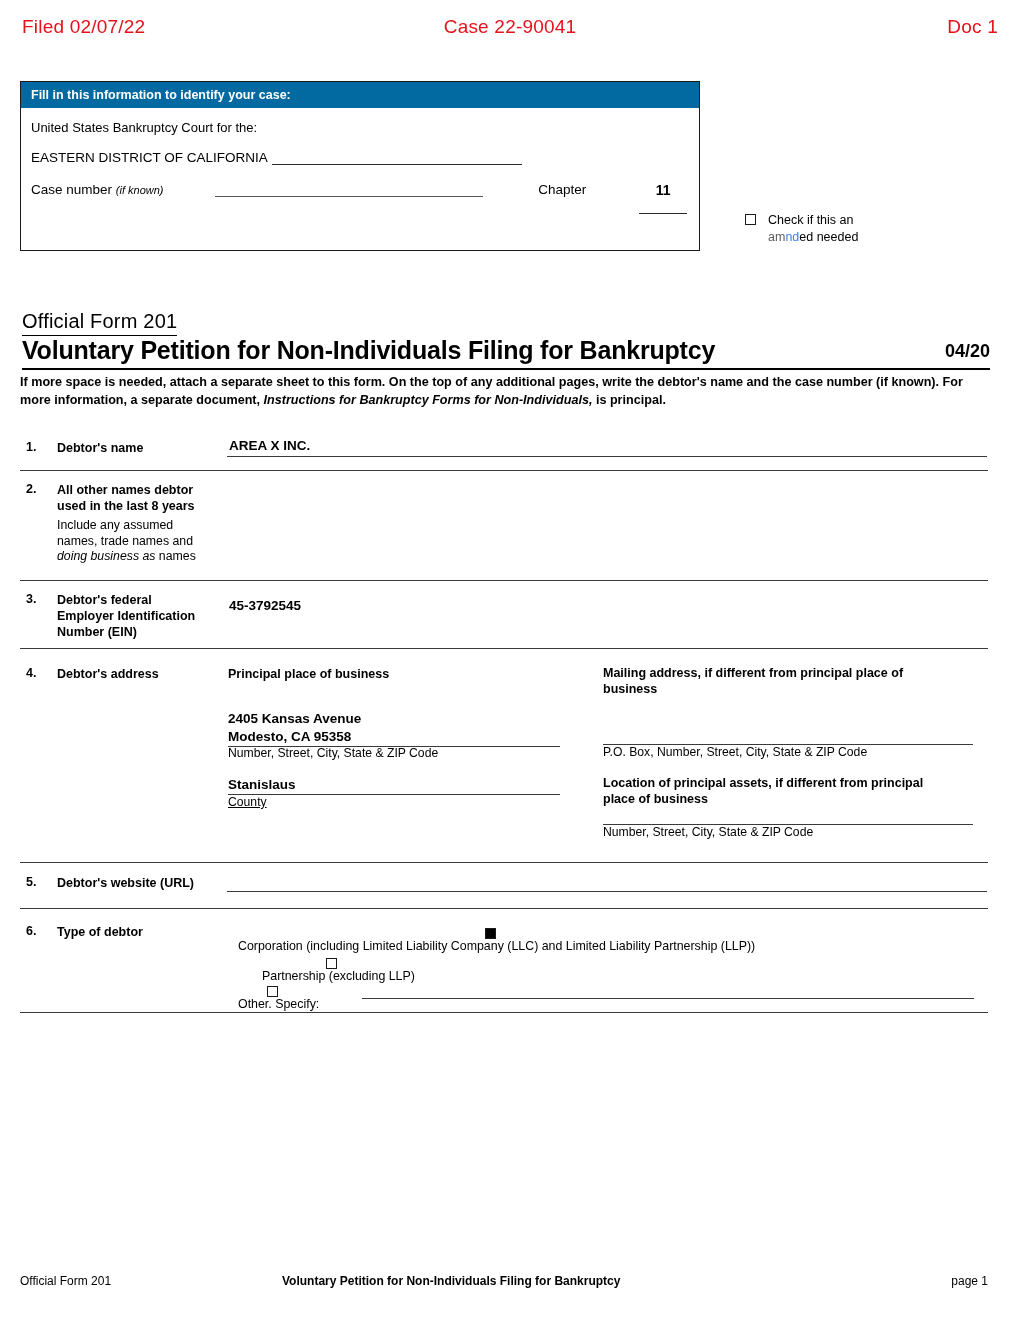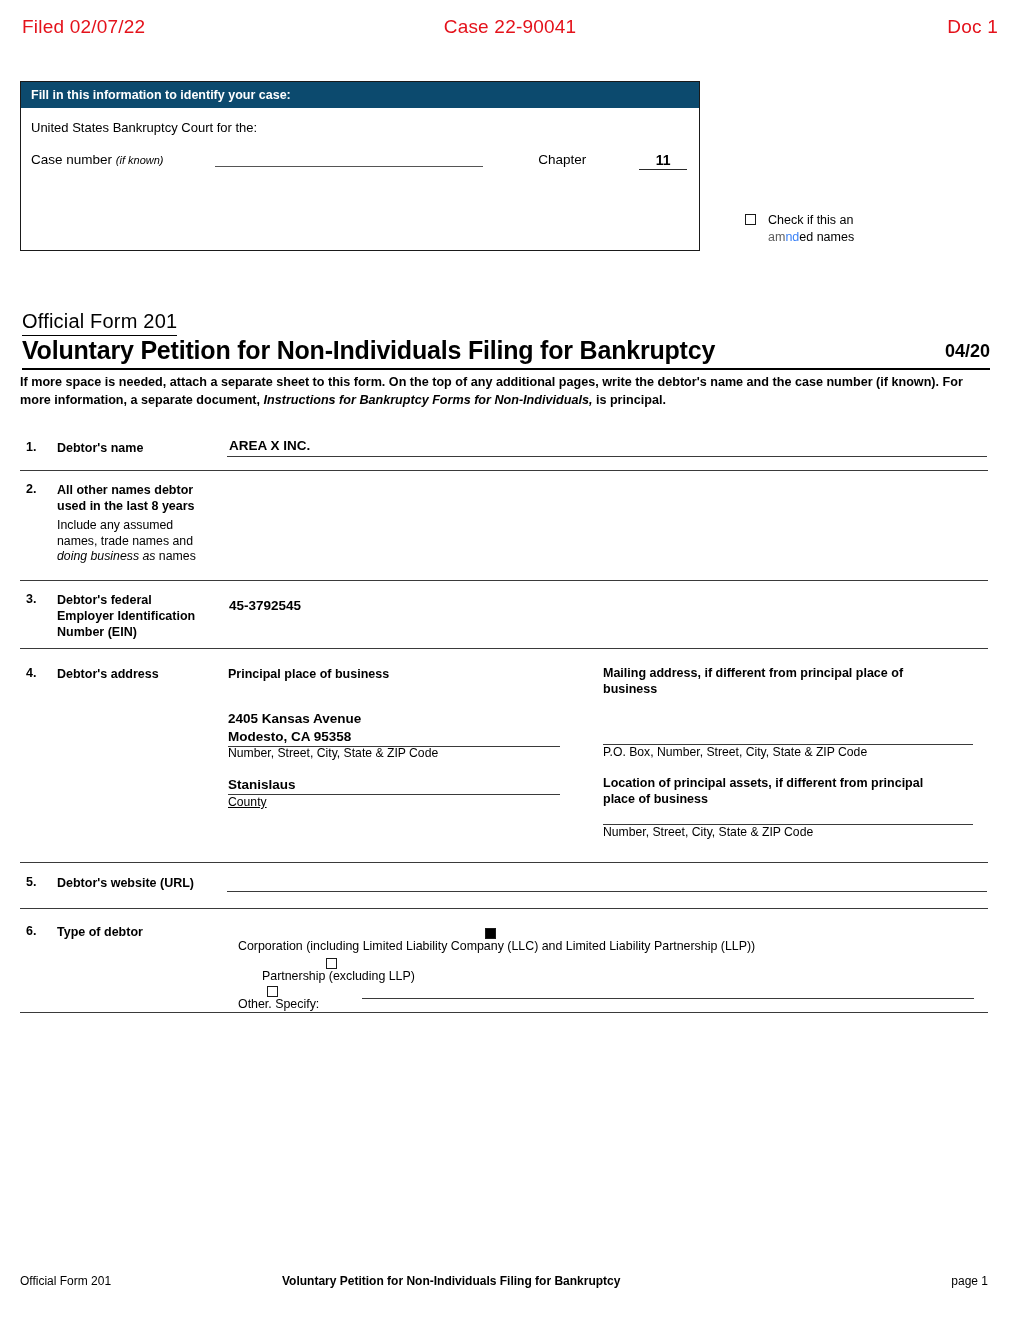--- a/index.html
+++ b/index.html
@@ -37,21 +37,21 @@
     position: absolute;
     left: 20px;
     top: 81px;
     width: 680px;
     height: 170px;
     border: 1.5px solid #1a1a1a;
     box-sizing: border-box;
     background: #fff;
   }
   .case-box-title {
-    background: #0c4a6e;
+    background: #0369a1;
     color: #ffffff;
     font-size: 12.5px;
     font-weight: bold;
     padding: 6px 0 6px 10px;
     height: 26px;
     box-sizing: border-box;
     line-height: 14px;
   }
   .case-box-body {
     padding: 12px 12px 0 10px;
@@ -93,21 +93,21 @@
     font-size: 13.5px;
     white-space: nowrap;
   }
   .cb-chapter-val {
     margin-left: 12px;
     width: 48px;
     text-align: center;
     font-size: 14px;
     font-weight: bold;
     border-bottom: 1.5px solid #2a2a2a;
-    padding-bottom: 1px;
+    padding-bottom: 15px;
   }
 
   
   .amended-wrap {
     position: absolute;
     left: 745px;
     top: 212px;
     display: flex;
     align-items: flex-start;
     font-size: 12.5px;
@@ -247,37 +247,41 @@
 <div class="ecf-header">
   <span class="ecf-left">Filed 02/07/22</span>
   <span class="ecf-center">Case 22-90041</span>
   <span class="ecf-right">Doc 1</span>
 </div>
 
 <div class="case-box">
   <div class="case-box-title">Fill in this information to identify your case:</div>
   <div class="case-box-body">
     <div class="cb-line1">United States Bankruptcy Court for the:</div>
+    <div class="cb-district-row">
+      <span class="cb-district-val">EASTERN DISTRICT OF CALIFORNIA</span>
+      <span class="cb-district-rule"></span>
+    </div>
     <div class="cb-casenum-row">
       <span class="cb-casenum-label">
         <span>Case number</span>
         <i>(if known)</i>
       </span>
       <span class="cb-casenum-rule"></span>
       <span class="cb-chapter-label">Chapter</span>
       <span class="cb-chapter-val">11</span>
     </div>
   </div>
 </div>
 
 <div class="amended-wrap">
   <span class="chk"></span>
   <span class="amended-text">
     <span>Check if this an</span><br>
-    <span class="faded-a">am</span><span class="faded-b">nd</span><span>ed names</span>
+    <span class="faded-a">am</span><span class="faded-b">nd</span><span>ed needed</span>
   </span>
 </div>
 
 <div class="form-no">Official Form 201</div>
 
 <div class="title-row">
   <span class="form-title">Voluntary Petition for Non-Individuals Filing for Bankruptcy</span>
   <span class="form-rev">04/20</span>
 </div>
 

